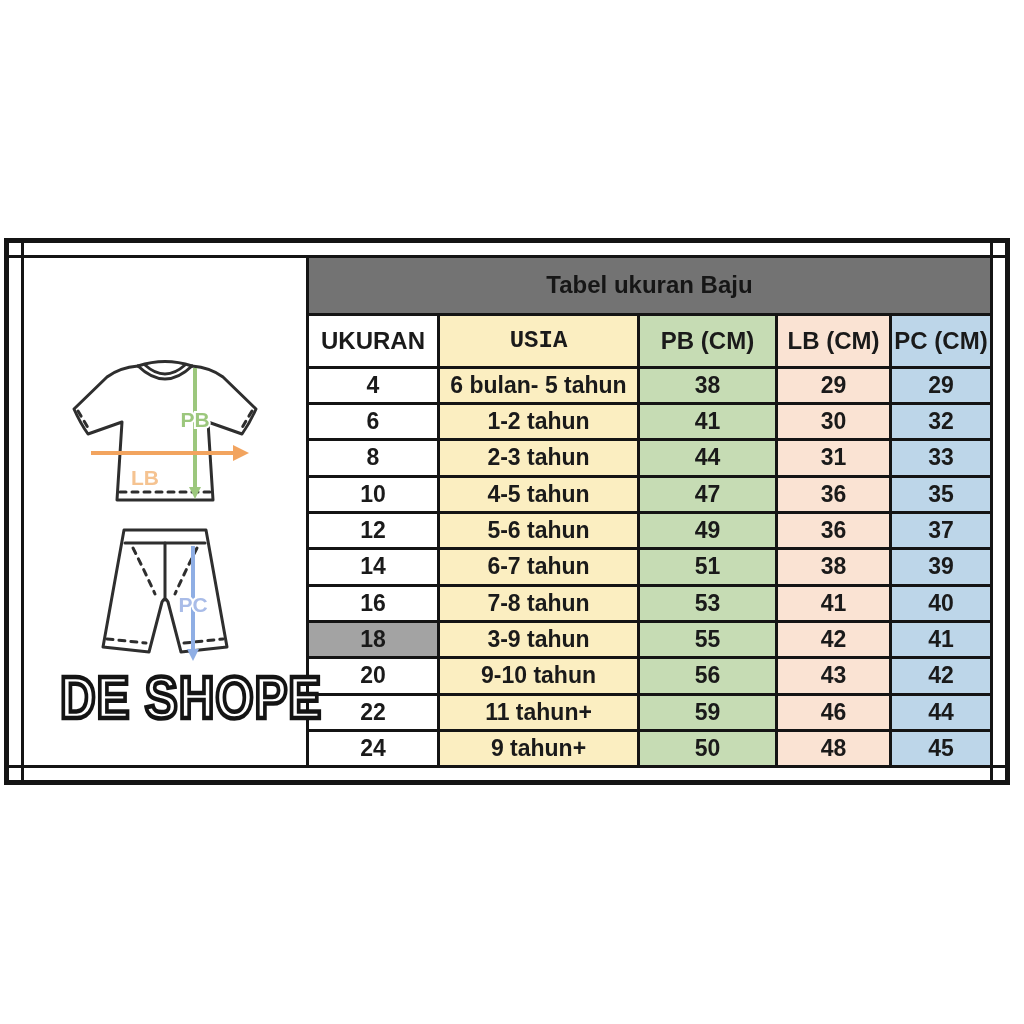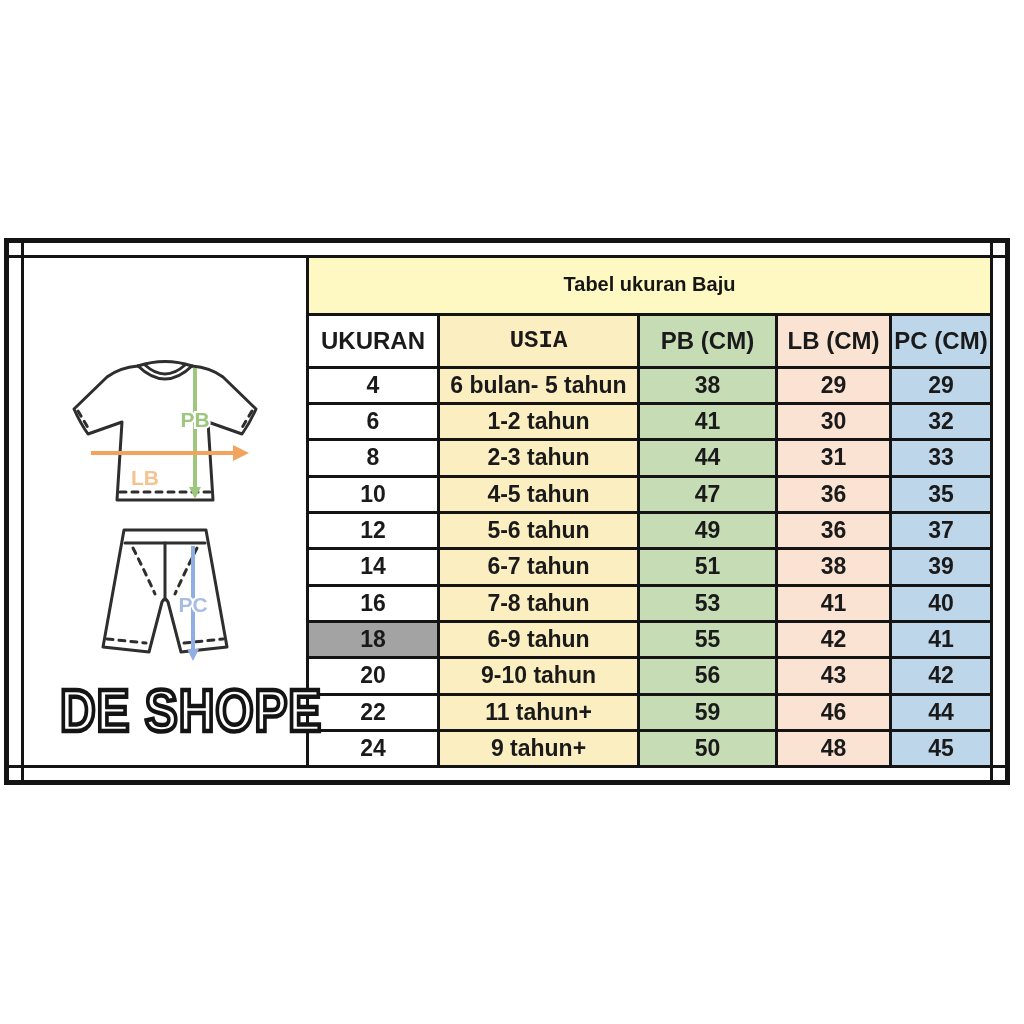--- a/index.html
+++ b/index.html
@@ -38,21 +38,21 @@
     border-right: 3px solid #141414;
     background: #ffffff;
   }
   .illustration {
     position: absolute;
     top: 92px; left: 50%;
     transform: translateX(-50%);
   }
   .brand-box {
     position: absolute;
-    bottom: 14px; left: 0; right: 0;
+    bottom: 27px; left: 0; right: 0;
     text-align: center;
     padding-left: 28px;
   }
   .brand-text {
     font-family: "Liberation Sans", sans-serif;
     font-weight: bold;
     font-size: 60px;
     fill: #ffffff;
     stroke: #141414;
     stroke-width: 4.5px;
@@ -61,25 +61,25 @@
   .table-panel {
     flex: 1 1 auto;
     display: flex;
     flex-direction: column;
     background: #ffffff;
   }
   .table-title {
     height: 55px;
     line-height: 53px;
     text-align: center;
-    font-size: 20px;
+    font-size: 24px;
     font-weight: bold;
     color: #161616;
     border-bottom: 3px solid #141414;
-    background: #fef9c3;
+    background: #737373;
   }
   table.size-table {
     border-collapse: collapse;
     table-layout: fixed;
     width: 100%;
     height: calc(100% - 55px);
   }
   .size-table th, .size-table td {
     border: 3px solid #141414;
     text-align: center;
@@ -230,21 +230,21 @@
               </tr>
               <tr>
                 <td style="background: rgb(255, 255, 255);">16</td>
                 <td style="background: rgb(251, 238, 193);">7-8 tahun</td>
                 <td style="background: rgb(198, 220, 180);">53</td>
                 <td style="background: rgb(250, 227, 211);">41</td>
                 <td style="background: rgb(189, 214, 233);">40</td>
               </tr>
               <tr>
                 <td style="background: #a3a3a3;">18</td>
-                <td style="background: rgb(251, 238, 193);">6-9 tahun</td>
+                <td style="background: rgb(251, 238, 193);">3-9 tahun</td>
                 <td style="background: rgb(198, 220, 180);">55</td>
                 <td style="background: rgb(250, 227, 211);">42</td>
                 <td style="background: rgb(189, 214, 233);">41</td>
               </tr>
               <tr>
                 <td style="background: rgb(255, 255, 255);">20</td>
                 <td style="background: rgb(251, 238, 193);">9-10 tahun</td>
                 <td style="background: rgb(198, 220, 180);">56</td>
                 <td style="background: rgb(250, 227, 211);">43</td>
                 <td style="background: rgb(189, 214, 233);">42</td>

